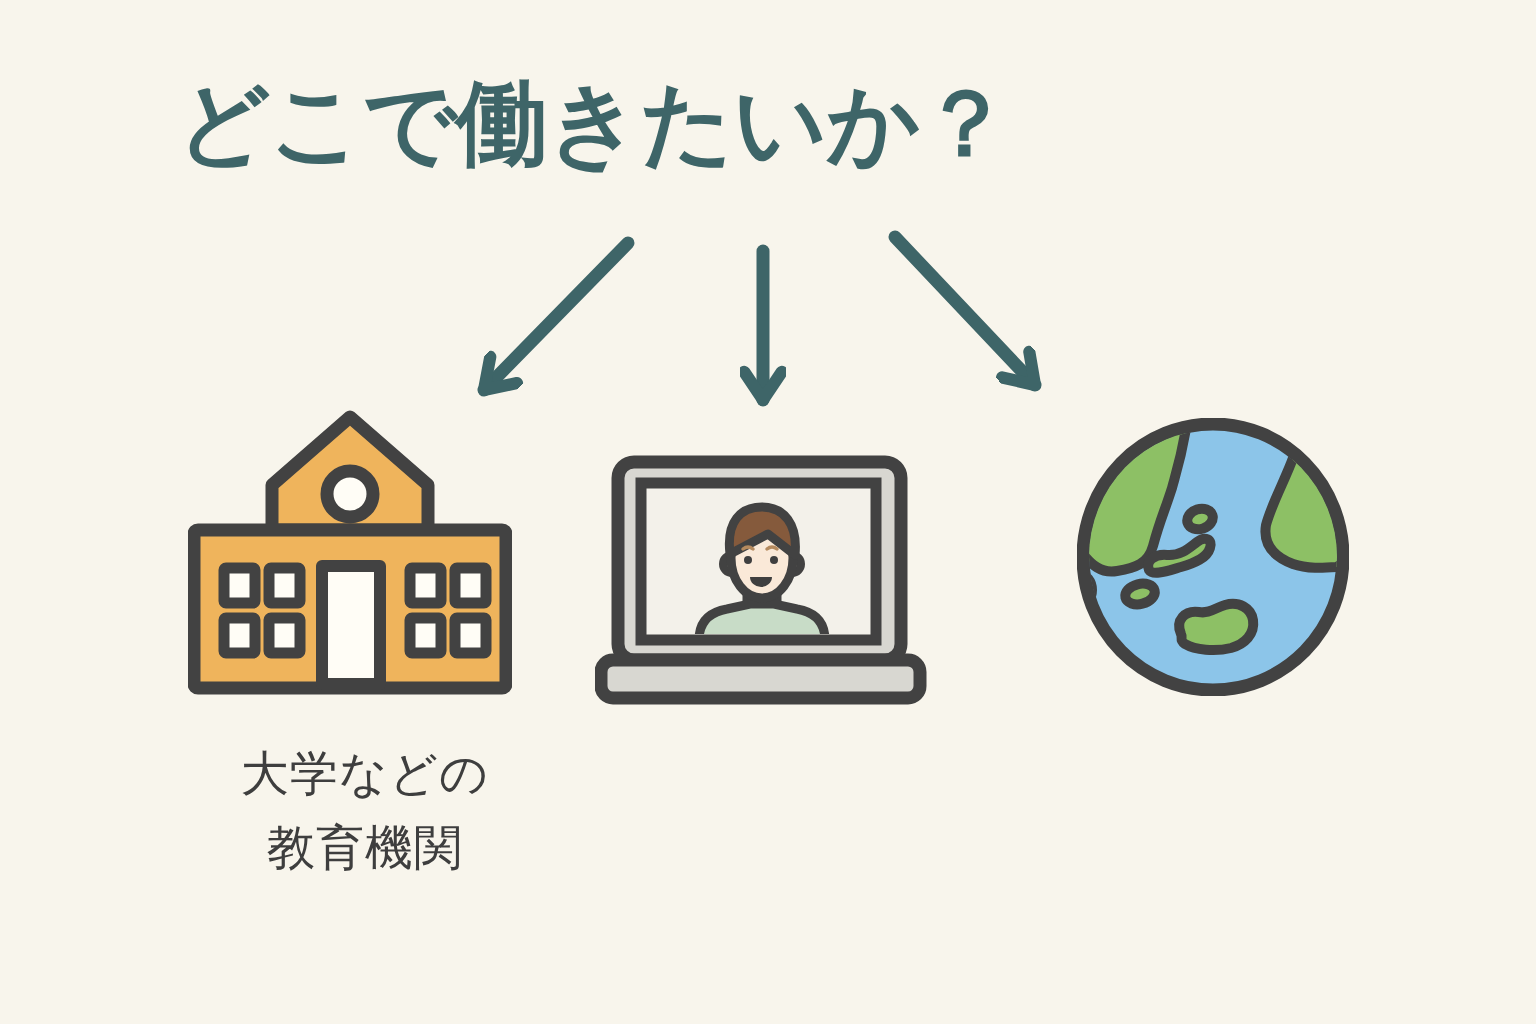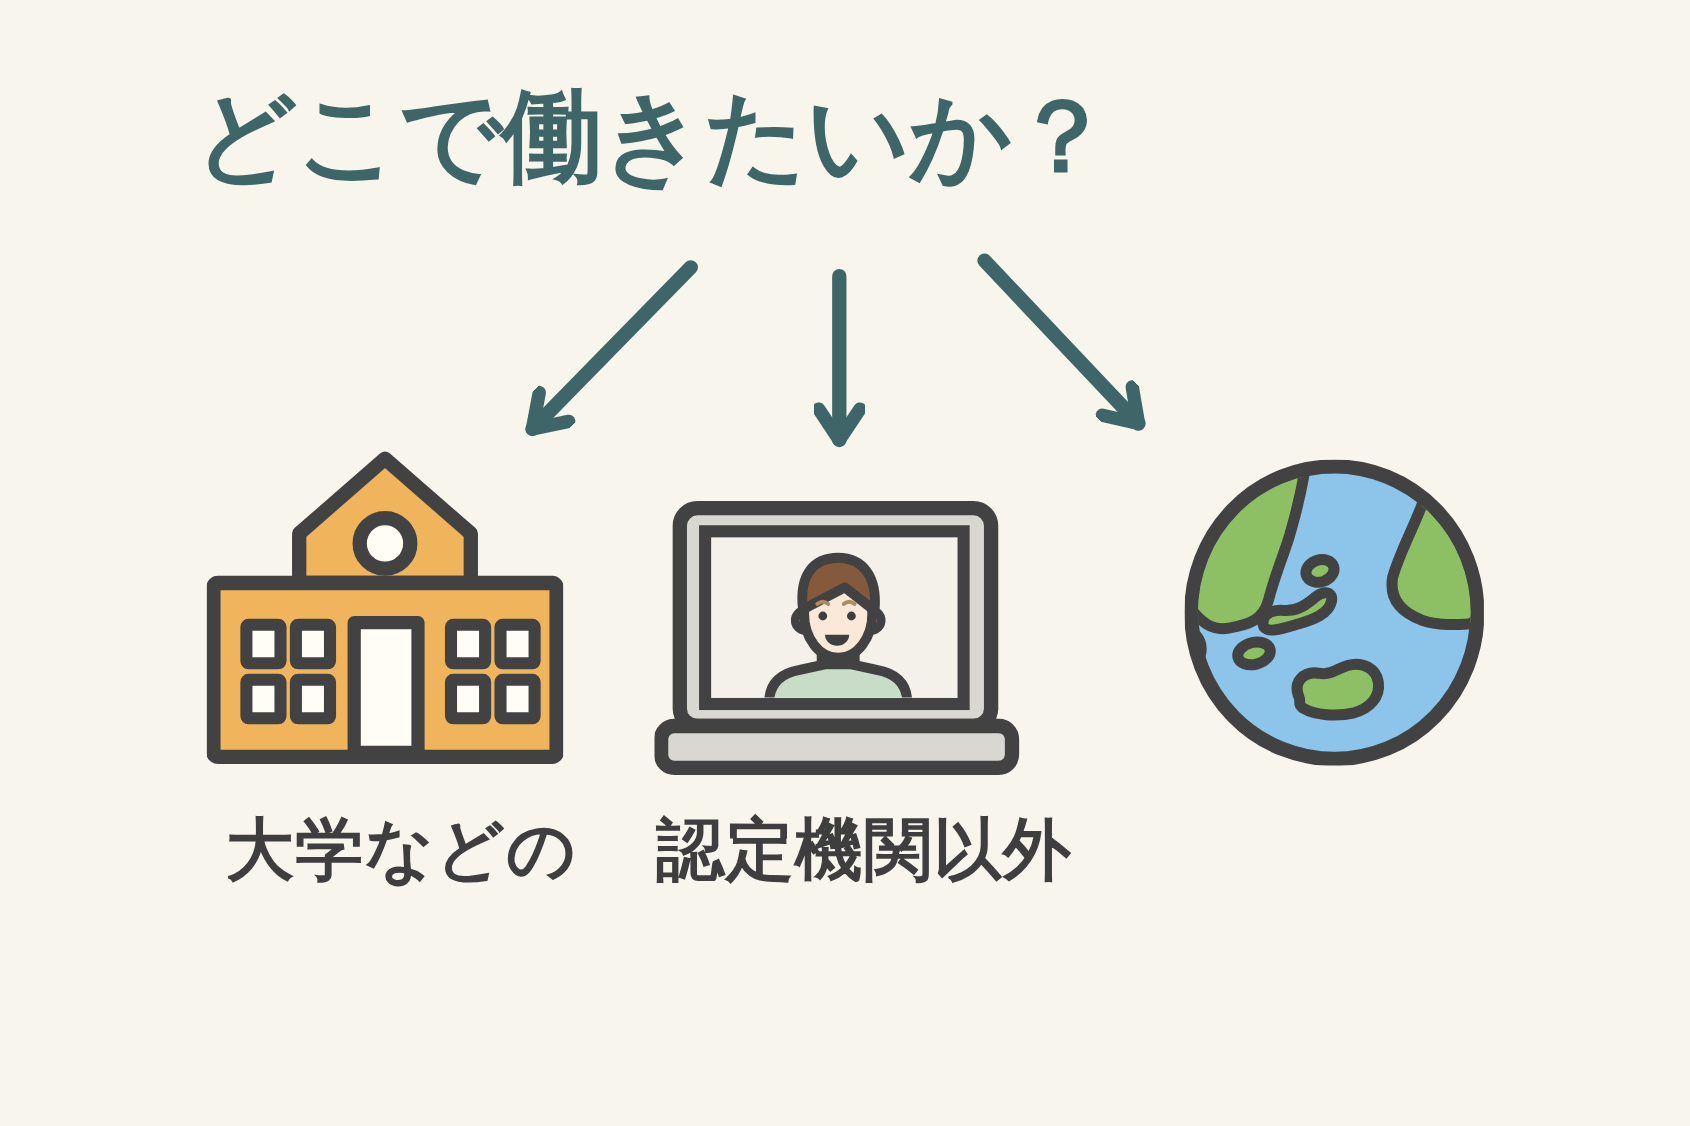--- a/index.html
+++ b/index.html
@@ -32,22 +32,22 @@
     left: 0;
   }
   .icon { position: absolute; }
   .icon-school { left: 188px; top: 408px; }
   .icon-laptop { left: 595px; top: 446px; }
   .icon-globe  { left: 1077px; top: 418px; }
   .label {
     position: absolute;
     top: 736px;
     text-align: center;
-    font-size: 62px;
-    font-weight: 700;
+    font-size: 48px;
+    font-weight: 400;
     line-height: 74px;
     color: var(--text_dark, #3e3e3e);
     letter-spacing: 1px;
   }
   .label-1 { left: 140px;  width: 450px; }
   .label-2 { left: 563px;  width: 445px; }
   .label-3 { left: 1010px; width: 415px; }
 </style>
 </head>
 <body>
@@ -134,16 +134,16 @@
       <ellipse cx="63" cy="176" rx="15" ry="10" transform="rotate(-14 63 176)"></ellipse>
       <ellipse cx="2" cy="172" rx="13" ry="16"></ellipse>
       <path d="M 104 216 C 98 202 108 192 122 194 C 132 196 138 190 148 187
                C 162 183 174 190 176 202 C 178 216 168 226 154 230
                C 138 234 118 232 108 226 C 102 222 106 220 104 216 Z"></path>
     </g>
   </svg>
 
   <div class="label label-1">
     <div>大学などの</div>
+    <div>教育機関</div>
   </div>
-  <div class="label label-2">認定機関以外</div>
 
 </div>
 
 </body></html>

